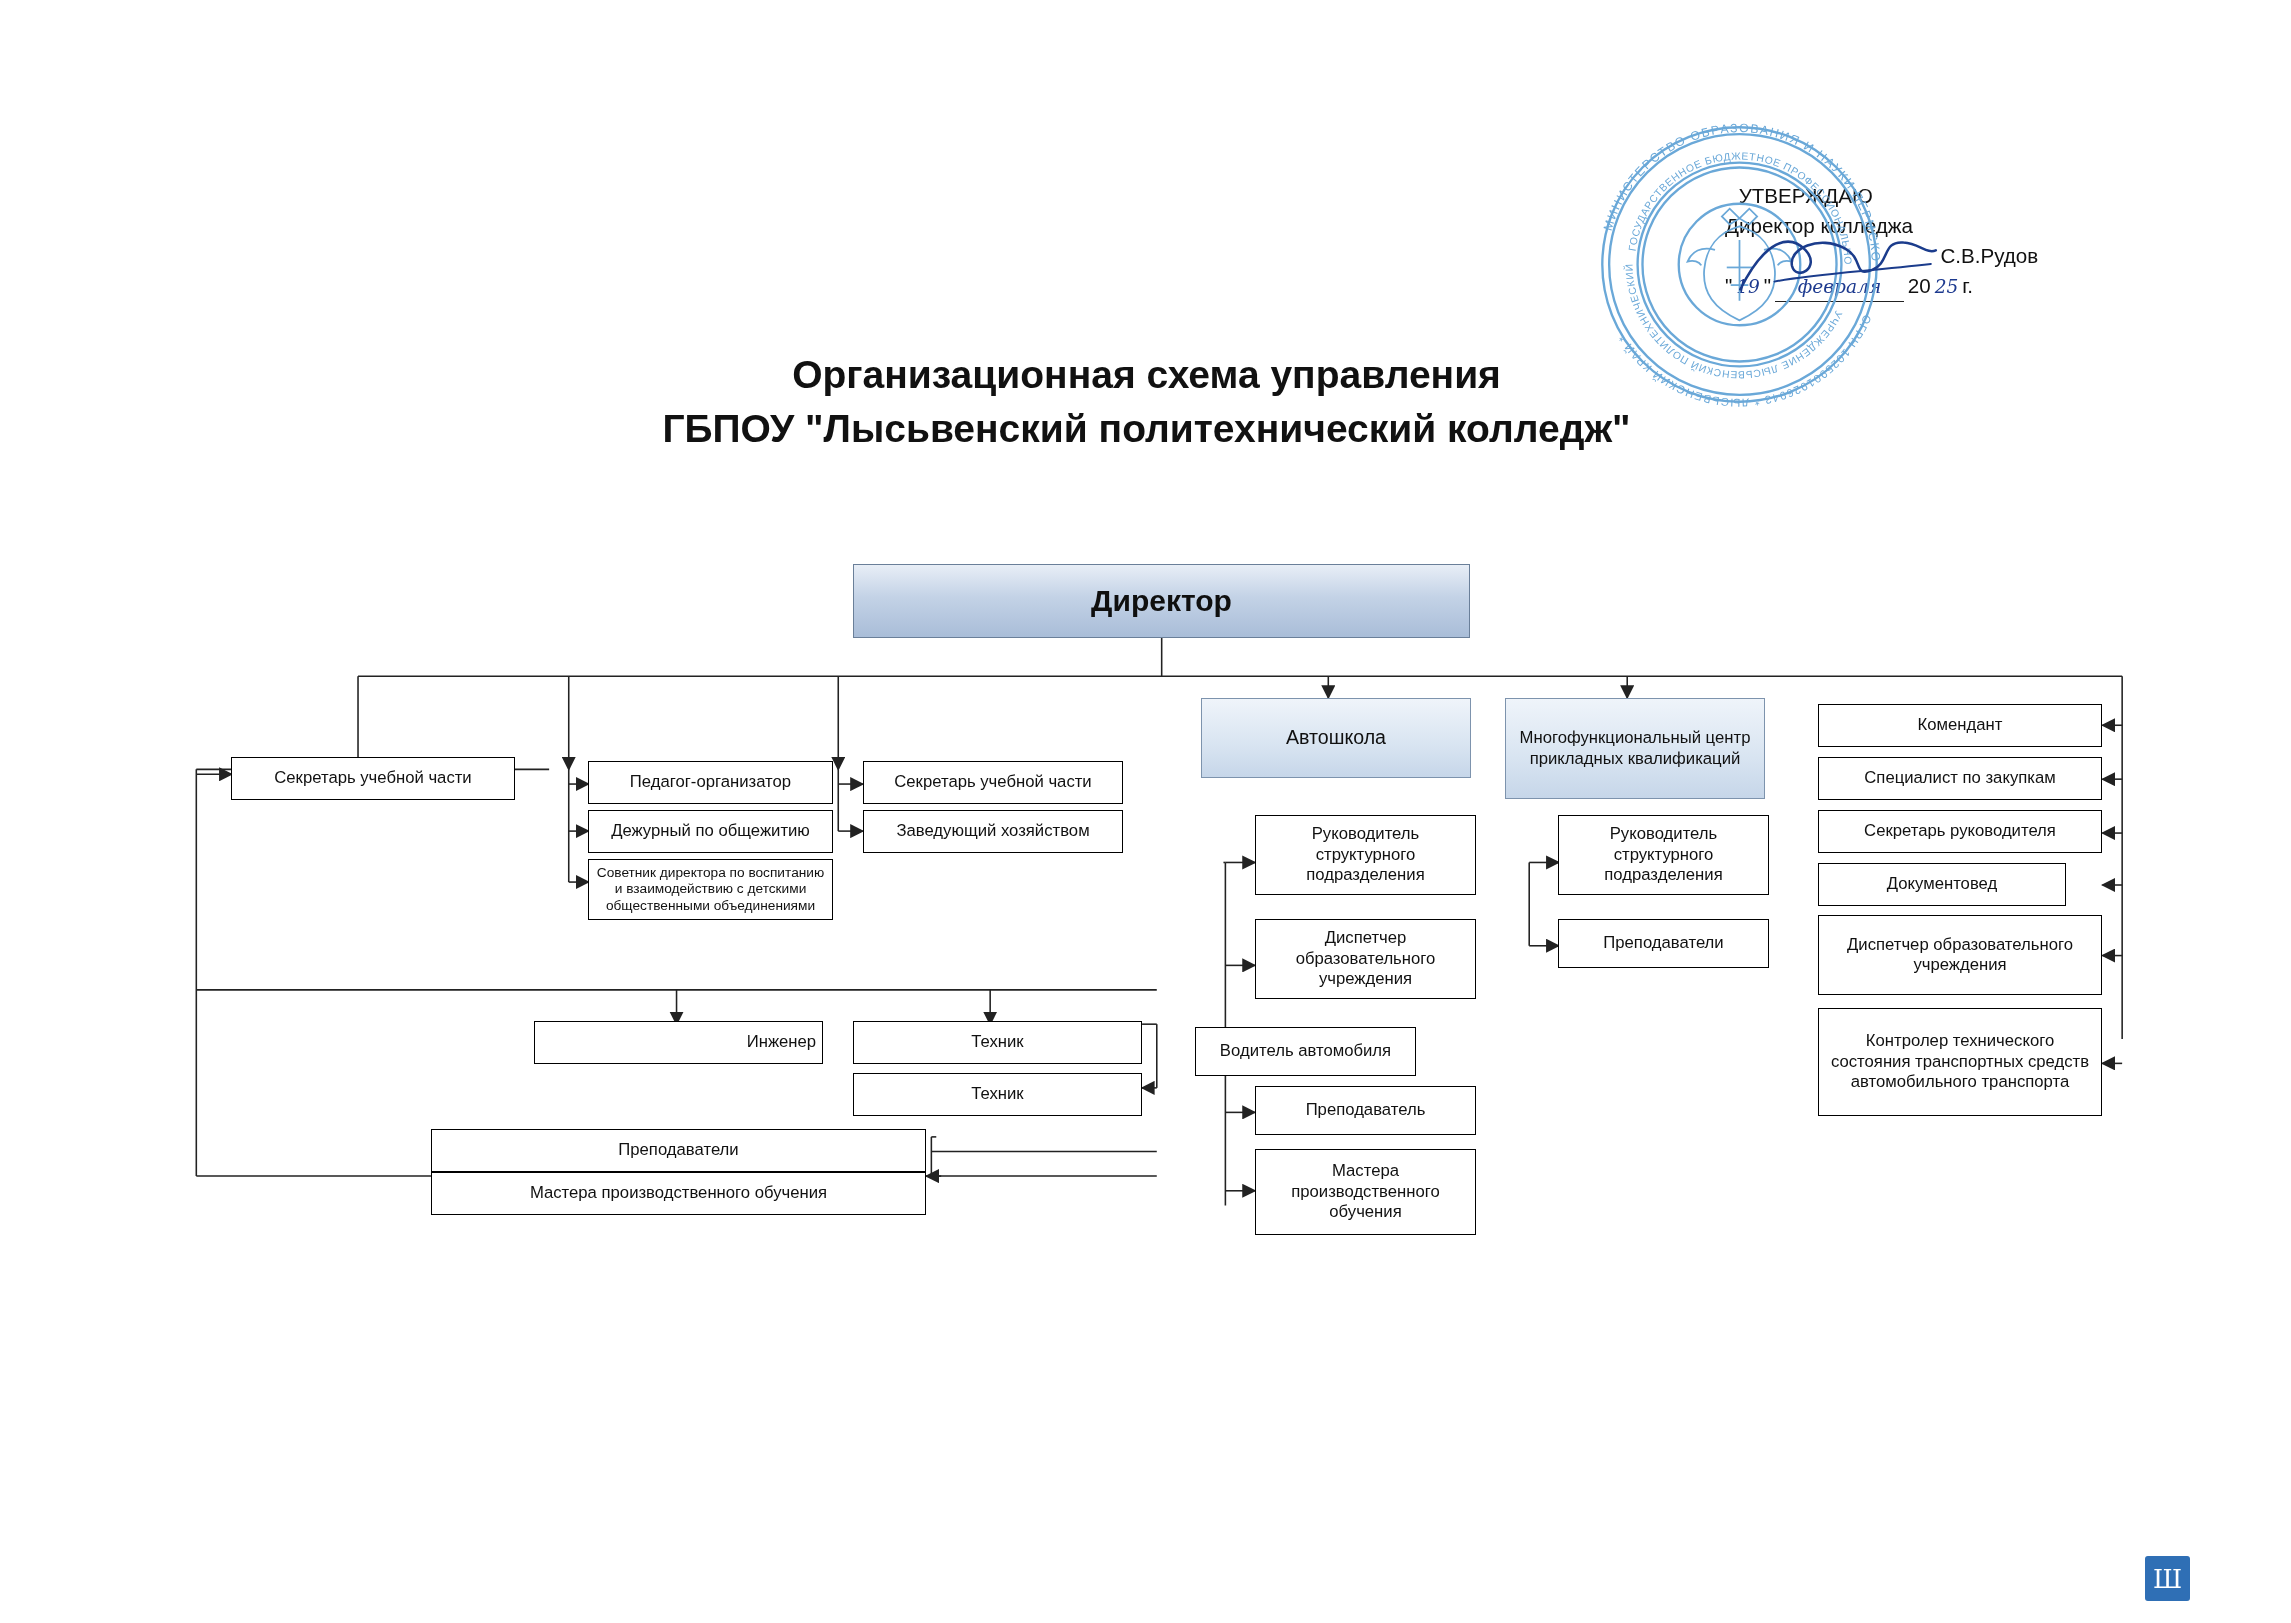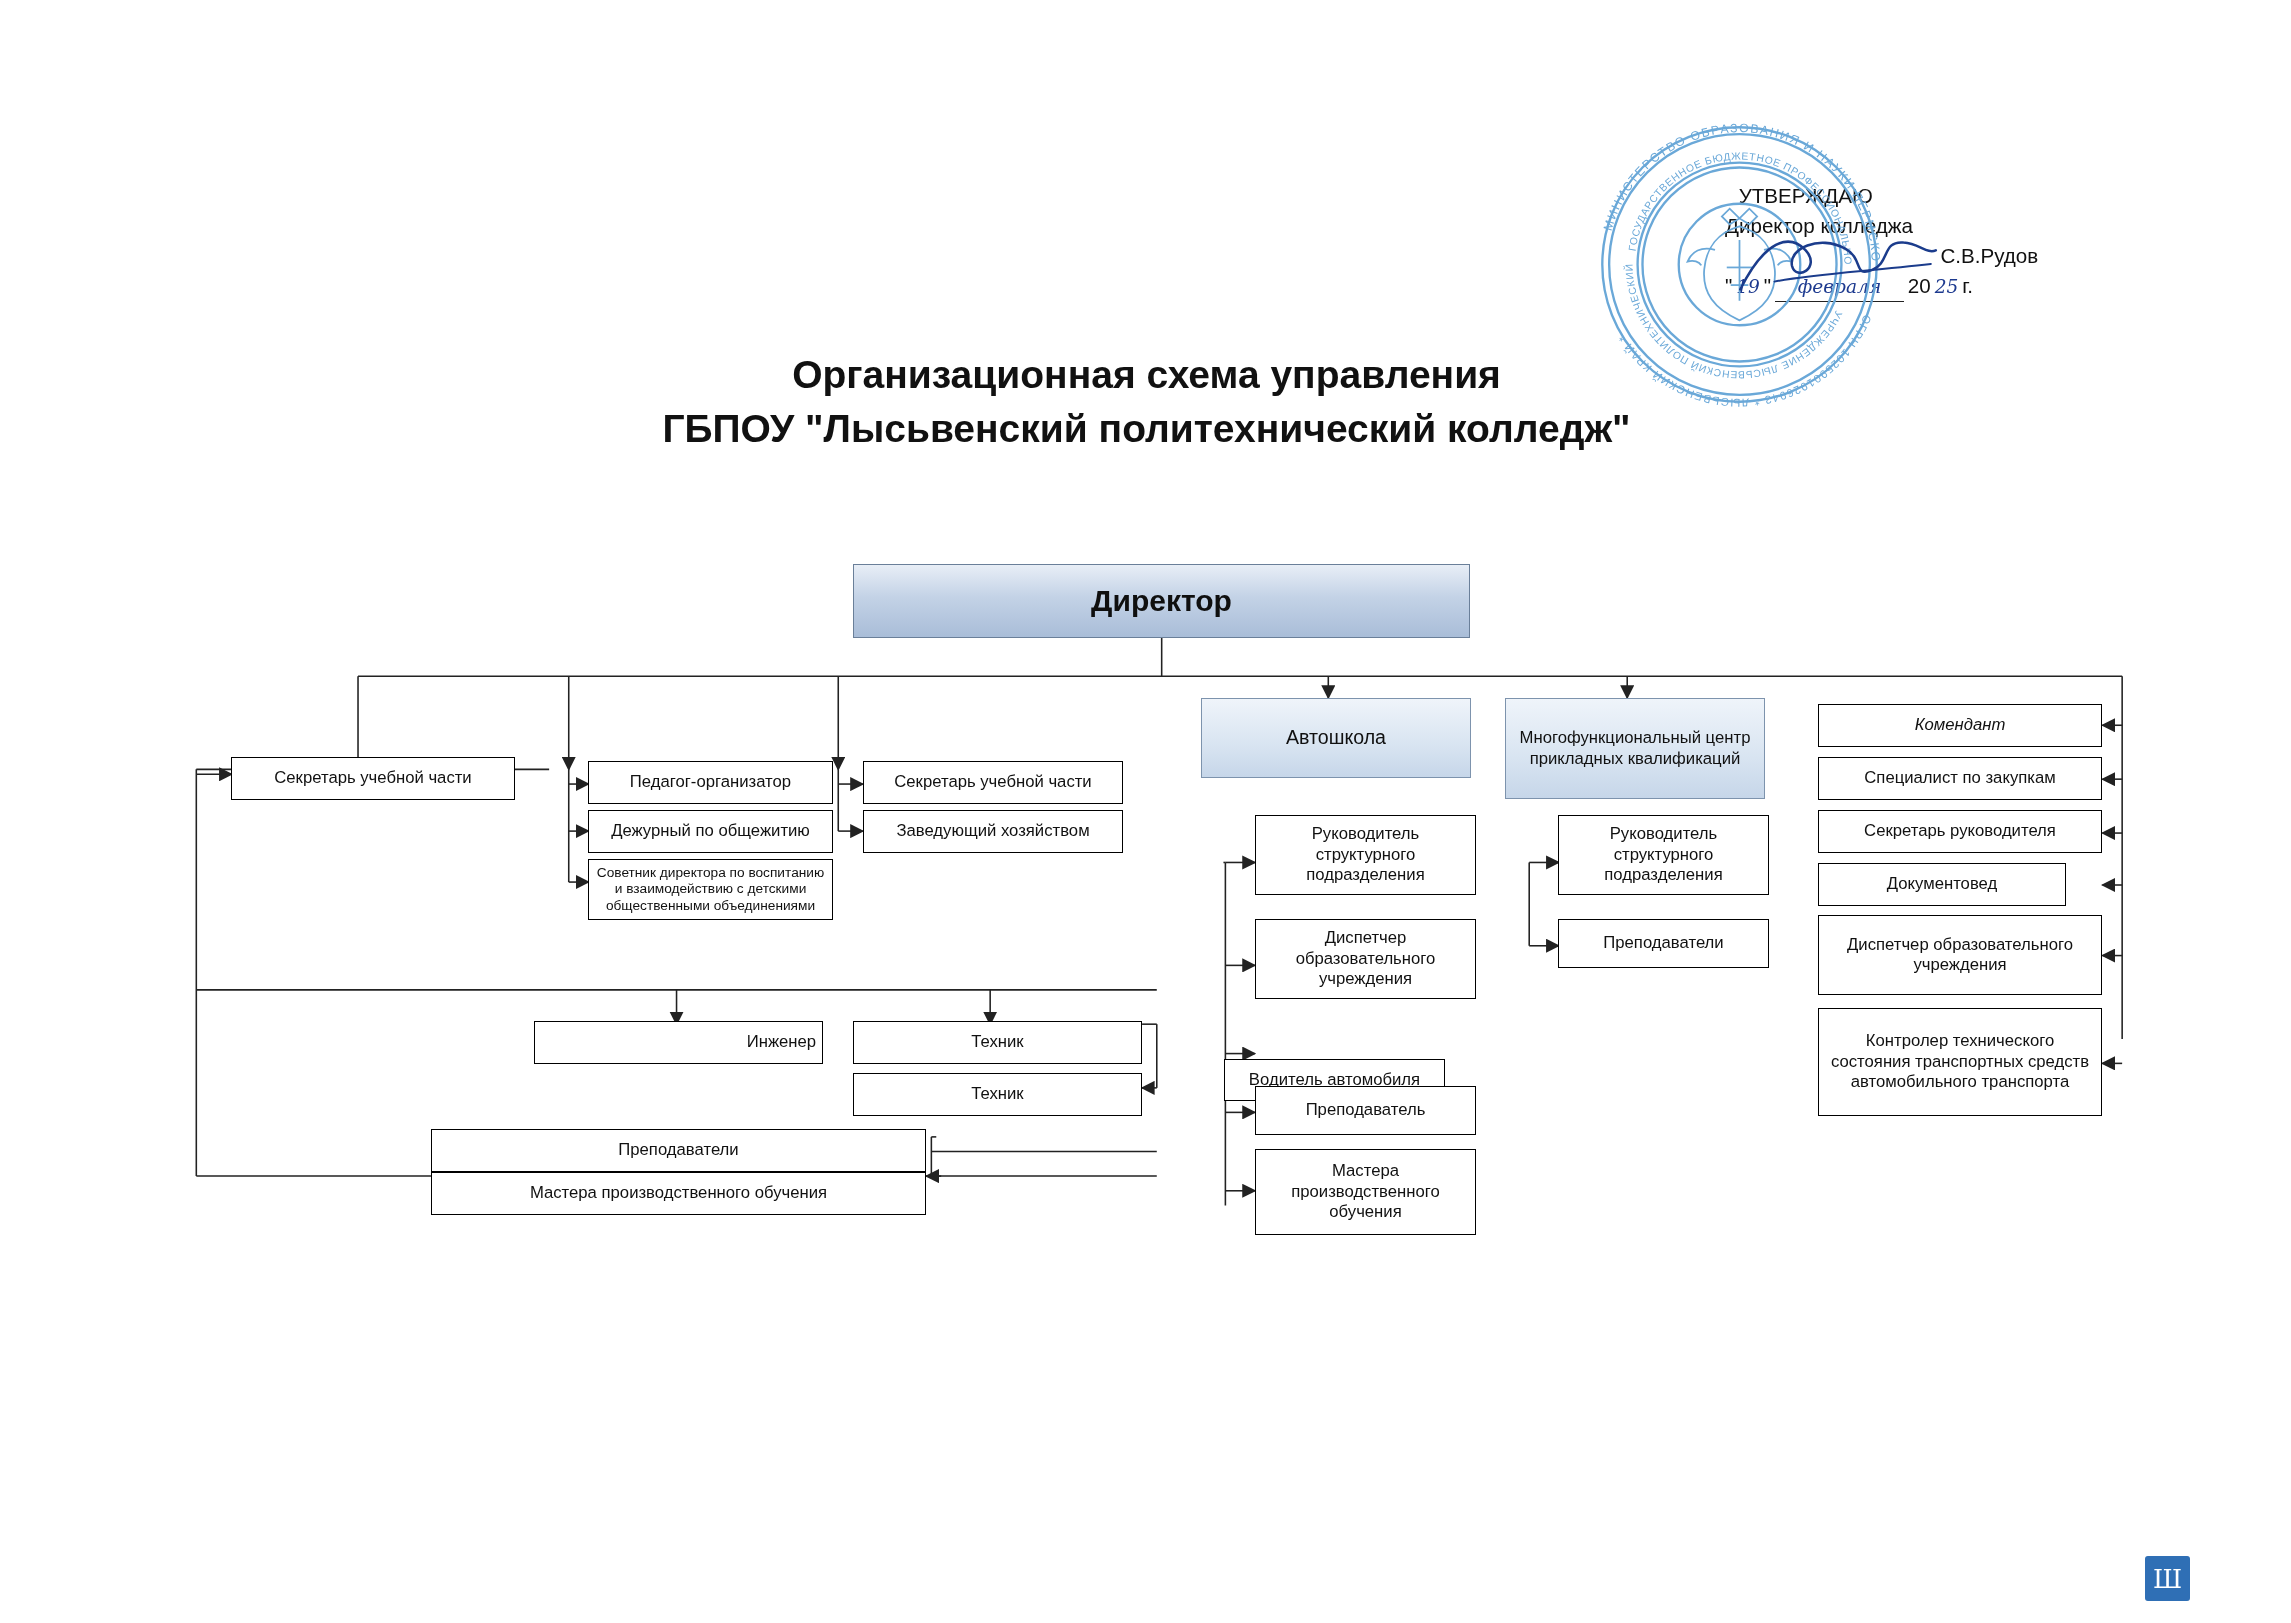--- a/index.html
+++ b/index.html
@@ -336,41 +336,41 @@
   </div>
 
   <div class="node" style="left:1255px; top:815px; width:221px; height:80px;">
     <span>Руководитель структурного подразделения</span>
   </div>
 
   <div class="node" style="left:1255px; top:919px; width:221px; height:80px;">
     <span>Диспетчер образовательного учреждения</span>
   </div>
 
-  <div class="node" style="left:1224px; top:1027px; width:221px; height:42px;margin-top:32px;">
+  <div class="node" style="left:1195px; top:1027px; width:221px; height:49px;">
     <span>Водитель автомобиля</span>
   </div>
 
   <div class="node" style="left:1255px; top:1086px; width:221px; height:49px;">
     <span>Преподаватель</span>
   </div>
 
   <div class="node" style="left:1255px; top:1149px; width:221px; height:86px;">
     <span>Мастера производственного обучения</span>
   </div>
 
   <div class="node" style="left:1558px; top:815px; width:211px; height:80px;">
     <span>Руководитель структурного подразделения</span>
   </div>
 
   <div class="node" style="left:1558px; top:919px; width:211px; height:49px;">
     <span>Преподаватели</span>
   </div>
 
-  <div class="node" style="left:1818px; top:704px; width:284px; height:43px;font-style:italic;">
+  <div class="node" style="left:1818px; top:704px; width:284px; height:43px;">
     <span>Комендант</span>
   </div>
 
   <div class="node" style="left:1818px; top:757px; width:284px; height:43px;">
     <span>Специалист по закупкам</span>
   </div>
 
   <div class="node" style="left:1818px; top:810px; width:284px; height:43px;">
     <span>Секретарь руководителя</span>
   </div>

